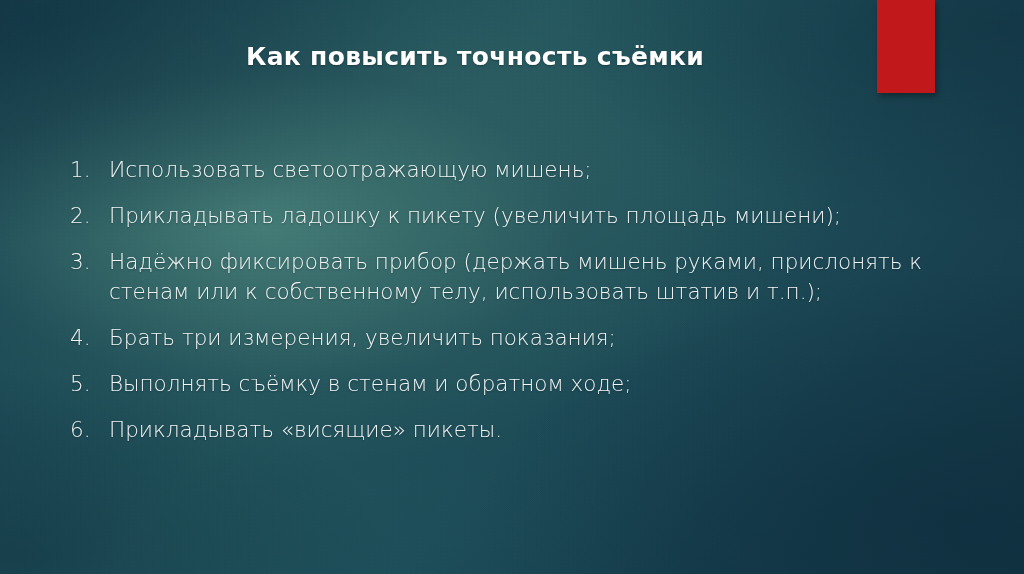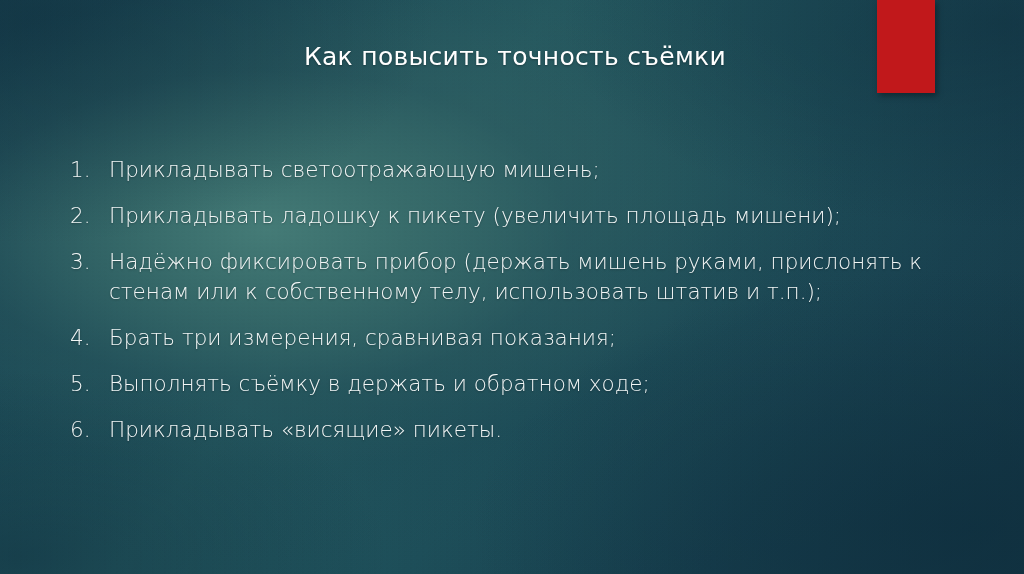--- a/index.html
+++ b/index.html
@@ -67,25 +67,24 @@
   }
 
   #title {
     position: absolute;
     left: 0;
     top: 42px;
     width: 950px;
     text-align: center;
     color: #ffffff;
     font-size: 25px;
-    font-weight: normal;
+    font-weight: bold;
     letter-spacing: 0.3px;
     font-family: "DejaVu Sans", sans-serif;
     text-shadow: 0 1px 2px rgba(0,0,0,0.30);
-    padding-left: 40px;
   }
 
   #body-list {
     position: absolute;
     left: 64px;
     top: 155px;
     width: 900px;
     margin: 0;
     padding: 0;
     list-style: none;
@@ -123,41 +122,41 @@
   <div id="bg-noise"></div>
 
   <div id="accent-rect"></div>
 
   <div id="title">Как повысить точность съёмки</div>
 
   <ul id="body-list">
 
     <li class="list-item">
       <span class="marker">1.</span>
-      <span class="item-text">Прикладывать светоотражающую мишень;</span>
+      <span class="item-text">Использовать светоотражающую мишень;</span>
     </li>
 
     <li class="list-item">
       <span class="marker">2.</span>
       <span class="item-text">Прикладывать ладошку к пикету (увеличить площадь мишени);</span>
     </li>
 
     <li class="list-item">
       <span class="marker">3.</span>
       <span class="item-text">Надёжно фиксировать прибор (держать мишень руками, прислонять к стенам или к собственному телу, использовать штатив и т.п.);</span>
     </li>
 
     <li class="list-item">
       <span class="marker">4.</span>
-      <span class="item-text">Брать три измерения, сравнивая показания;</span>
+      <span class="item-text">Брать три измерения, увеличить показания;</span>
     </li>
 
     <li class="list-item">
       <span class="marker">5.</span>
-      <span class="item-text">Выполнять съёмку в держать и обратном ходе;</span>
+      <span class="item-text">Выполнять съёмку в стенам и обратном ходе;</span>
     </li>
 
     <li class="list-item">
       <span class="marker">6.</span>
       <span class="item-text">Прикладывать «висящие» пикеты.</span>
     </li>
 
   </ul>
 
 </div>

